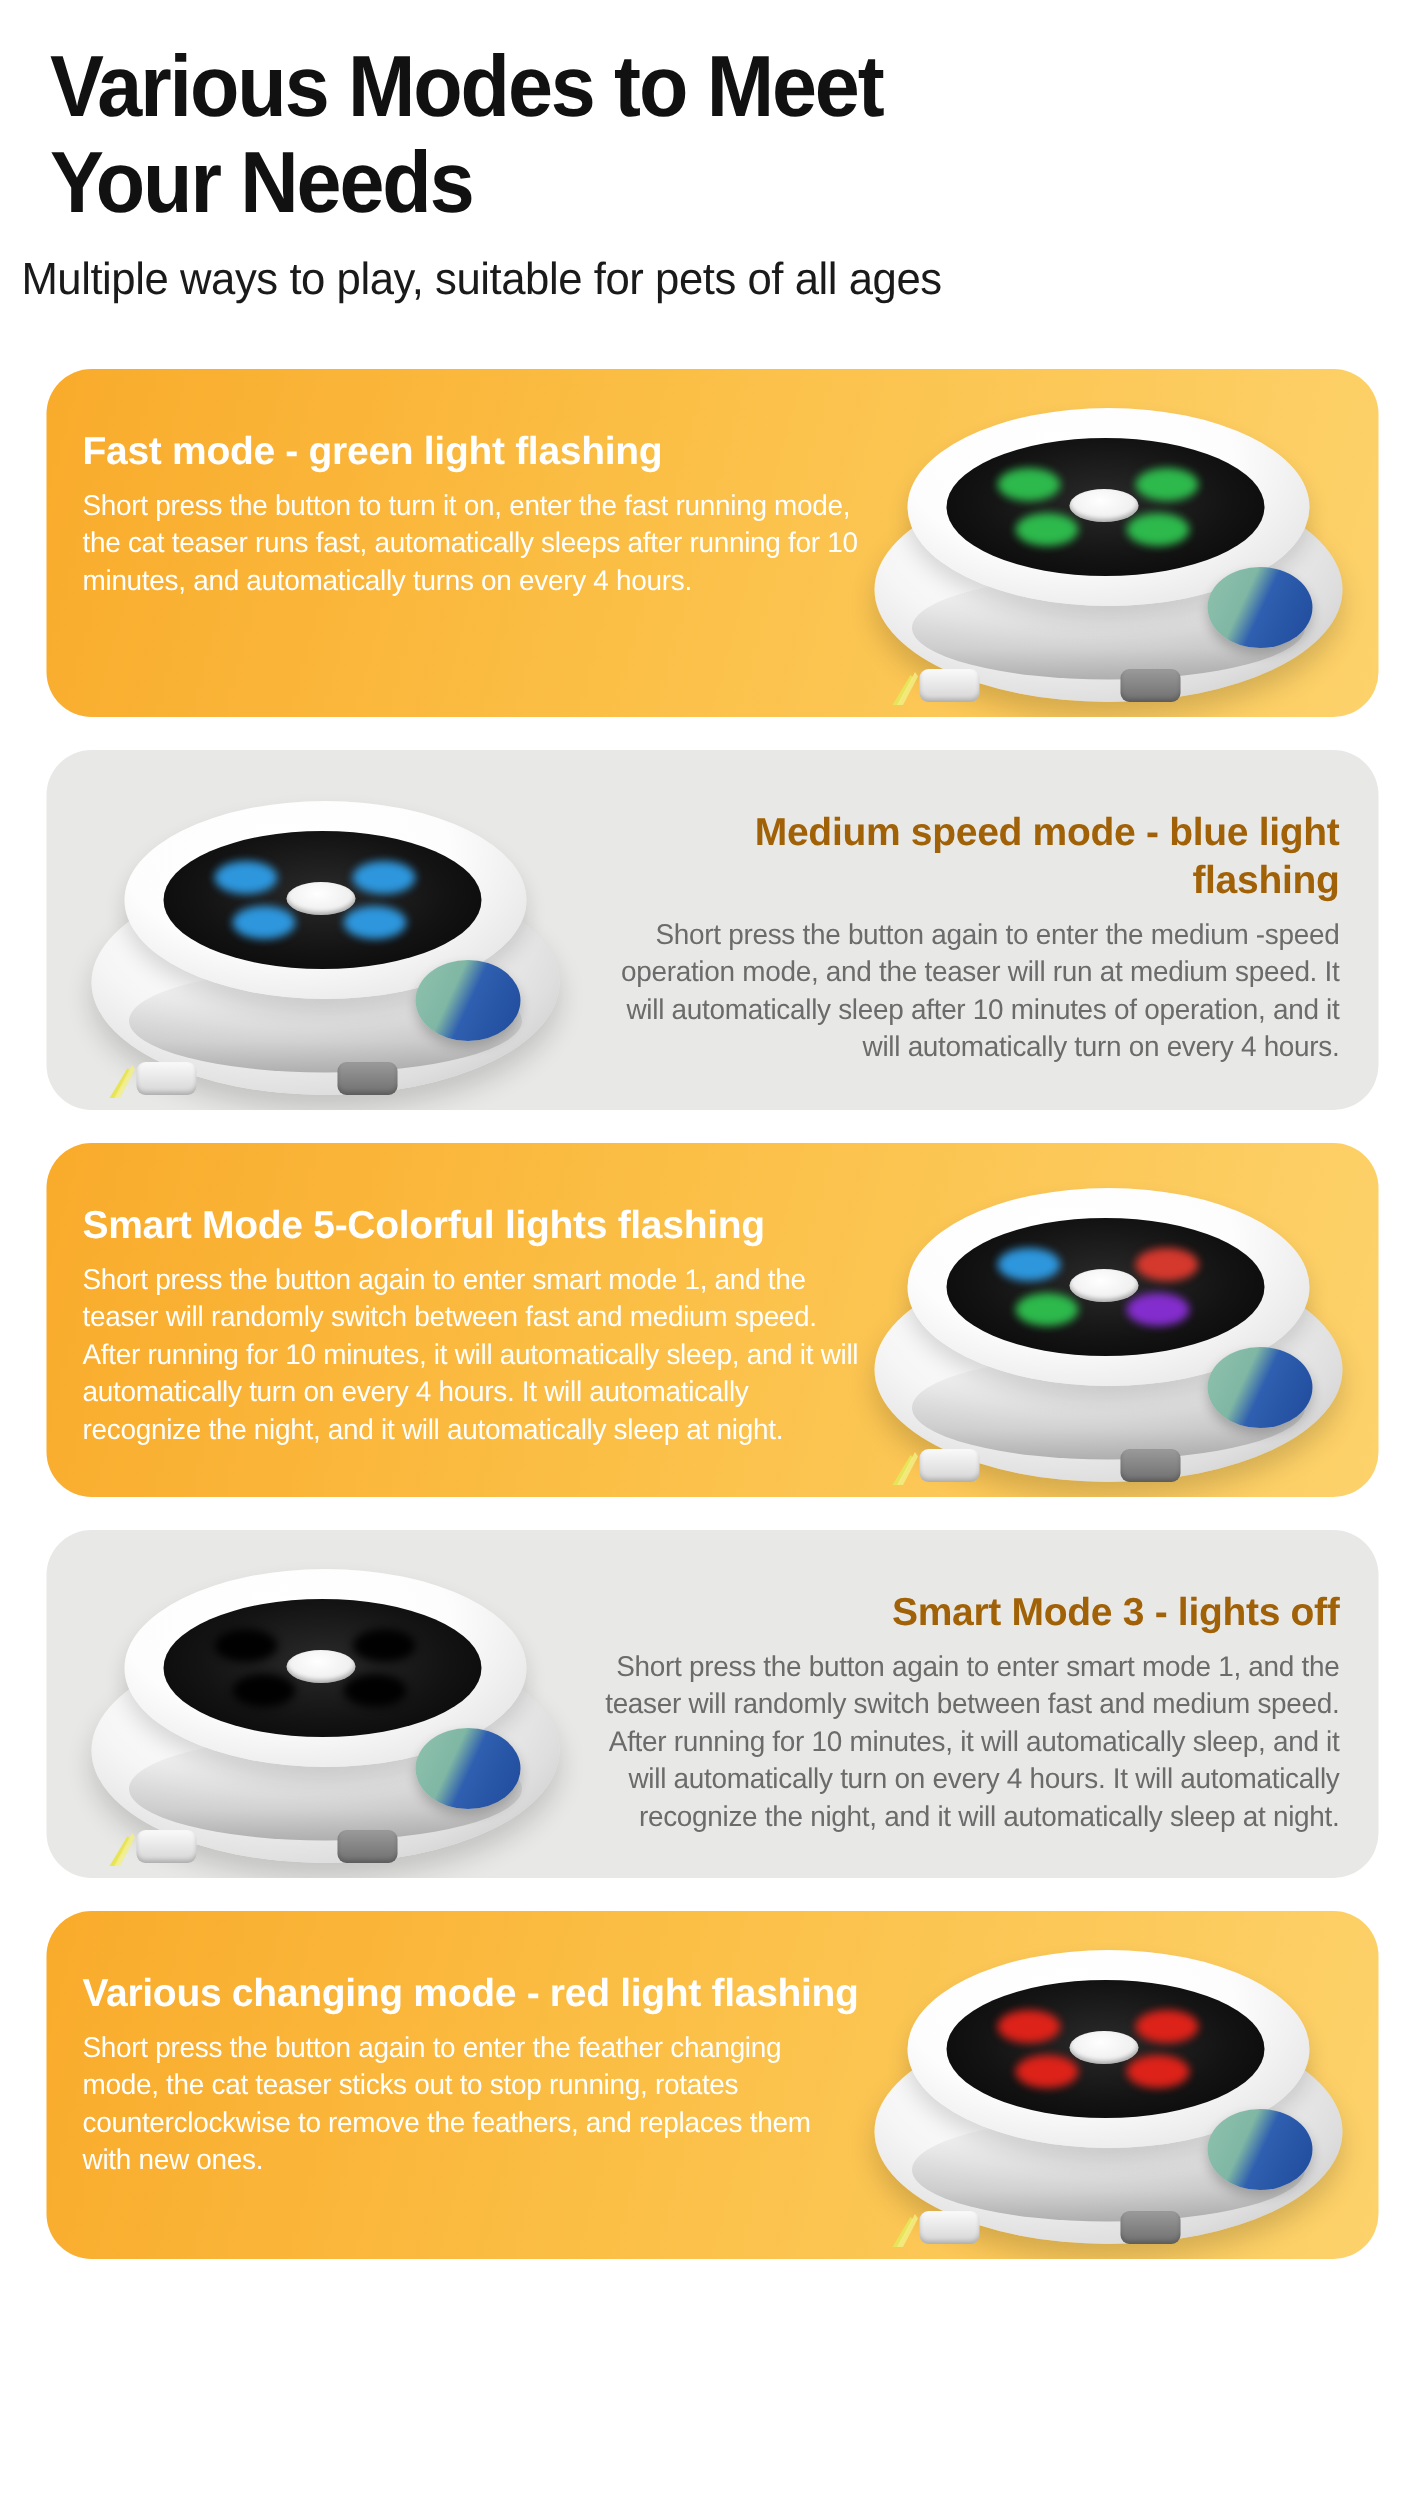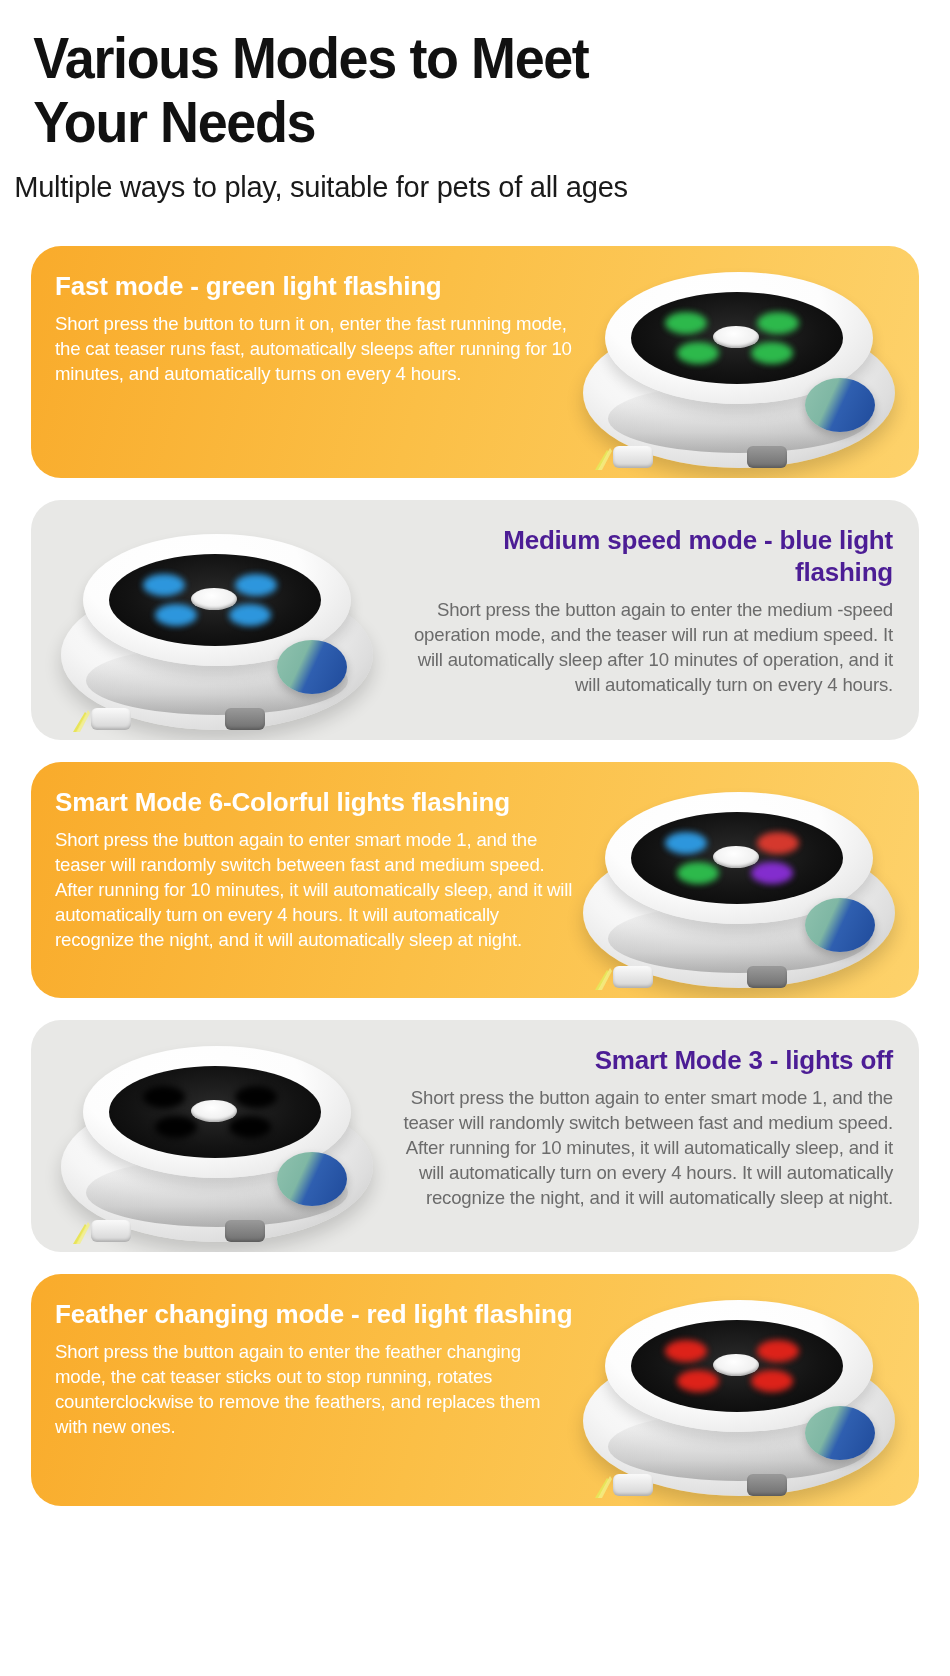--- a/index.html
+++ b/index.html
@@ -54,36 +54,36 @@
     background: #e8e8e6;
   }
   .card.h1 { height: 232px; }
   .card.h2 { height: 240px; }
   .card.h3 { height: 236px; }
   .card.h4 { height: 232px; }
   .card.h5 { height: 232px; }
 
   .card-text {
     position: absolute;
-    top: 0;
+    top: 14px;
     z-index: 3;
     padding-top: 24px;
   }
   .card.left .card-text  { left: 24px;  width: 530px; text-align: left; }
   .card.right .card-text { right: 26px; width: 500px; text-align: right; }
 
   .card-heading {
     font-weight: 700;
     font-size: 26px;
     line-height: 32px;
     letter-spacing: -0.2px;
     margin-bottom: 9px;
   }
   .card.orange .card-heading { color: #ffffff; }
-  .card.gray   .card-heading { color: #4c1d95; margin-left: 11px; }
+  .card.gray   .card-heading { color: #a16207; margin-left: 11px; }
 
   .card-body {
     font-size: 19px;
     line-height: 25px;
     letter-spacing: -0.2px;
     transform: scaleX(0.98);
     transform-origin: left top;
   }
   .card.right .card-body { transform-origin: right top; }
   .card.orange .card-body { color: #ffffff; }
@@ -263,21 +263,21 @@
         <div class="dev-tab t2"></div>
         <svg class="dev-feather" viewBox="0 0 30 30">
           <path d="M2 28 L14 8 L16 10 L6 28 Z" fill="#e8e45a"></path>
           <path d="M5 28 L17 6 L19 9 L9 28 Z" fill="#f2ef84" opacity="0.8"></path>
         </svg>
       </div>
     </div>
 
     <div class="card orange left h3">
       <div class="card-text">
-        <div class="card-heading">Smart Mode 6-Colorful lights flashing</div>
+        <div class="card-heading">Smart Mode 5-Colorful lights flashing</div>
         <div class="card-body">Short press the button again to enter smart mode 1, and the teaser will randomly switch between fast and medium speed. After running for 10 minutes, it will automatically sleep, and it will automatically turn on every 4 hours. It will automatically recognize the night, and it will automatically sleep at night.</div>
       </div>
       <div class="device">
         <div class="dev-base"></div>
         <div class="dev-rim"></div>
         <div class="dev-lens">
           <span class="led p1" style="background:#2f9ee8"></span>
           <span class="led p2" style="background:#e03a2f"></span>
           <span class="led p3" style="background:#2fc24f"></span>
           <span class="led p4" style="background:#8a2fd8"></span>
@@ -313,21 +313,21 @@
         <div class="dev-tab t2"></div>
         <svg class="dev-feather" viewBox="0 0 30 30">
           <path d="M2 28 L14 8 L16 10 L6 28 Z" fill="#e8e45a"></path>
           <path d="M5 28 L17 6 L19 9 L9 28 Z" fill="#f2ef84" opacity="0.8"></path>
         </svg>
       </div>
     </div>
 
     <div class="card orange left h5">
       <div class="card-text">
-        <div class="card-heading">Feather changing mode - red light flashing</div>
+        <div class="card-heading">Various changing mode - red light flashing</div>
         <div class="card-body">Short press the button again to enter the feather changing mode, the cat teaser sticks out to stop running, rotates counterclockwise to remove the feathers, and replaces them with new ones.</div>
       </div>
       <div class="device">
         <div class="dev-base"></div>
         <div class="dev-rim"></div>
         <div class="dev-lens">
           <span class="led p1" style="background:#e8231a"></span>
           <span class="led p2" style="background:#e8231a"></span>
           <span class="led p3" style="background:#e8231a"></span>
           <span class="led p4" style="background:#e8231a"></span>

